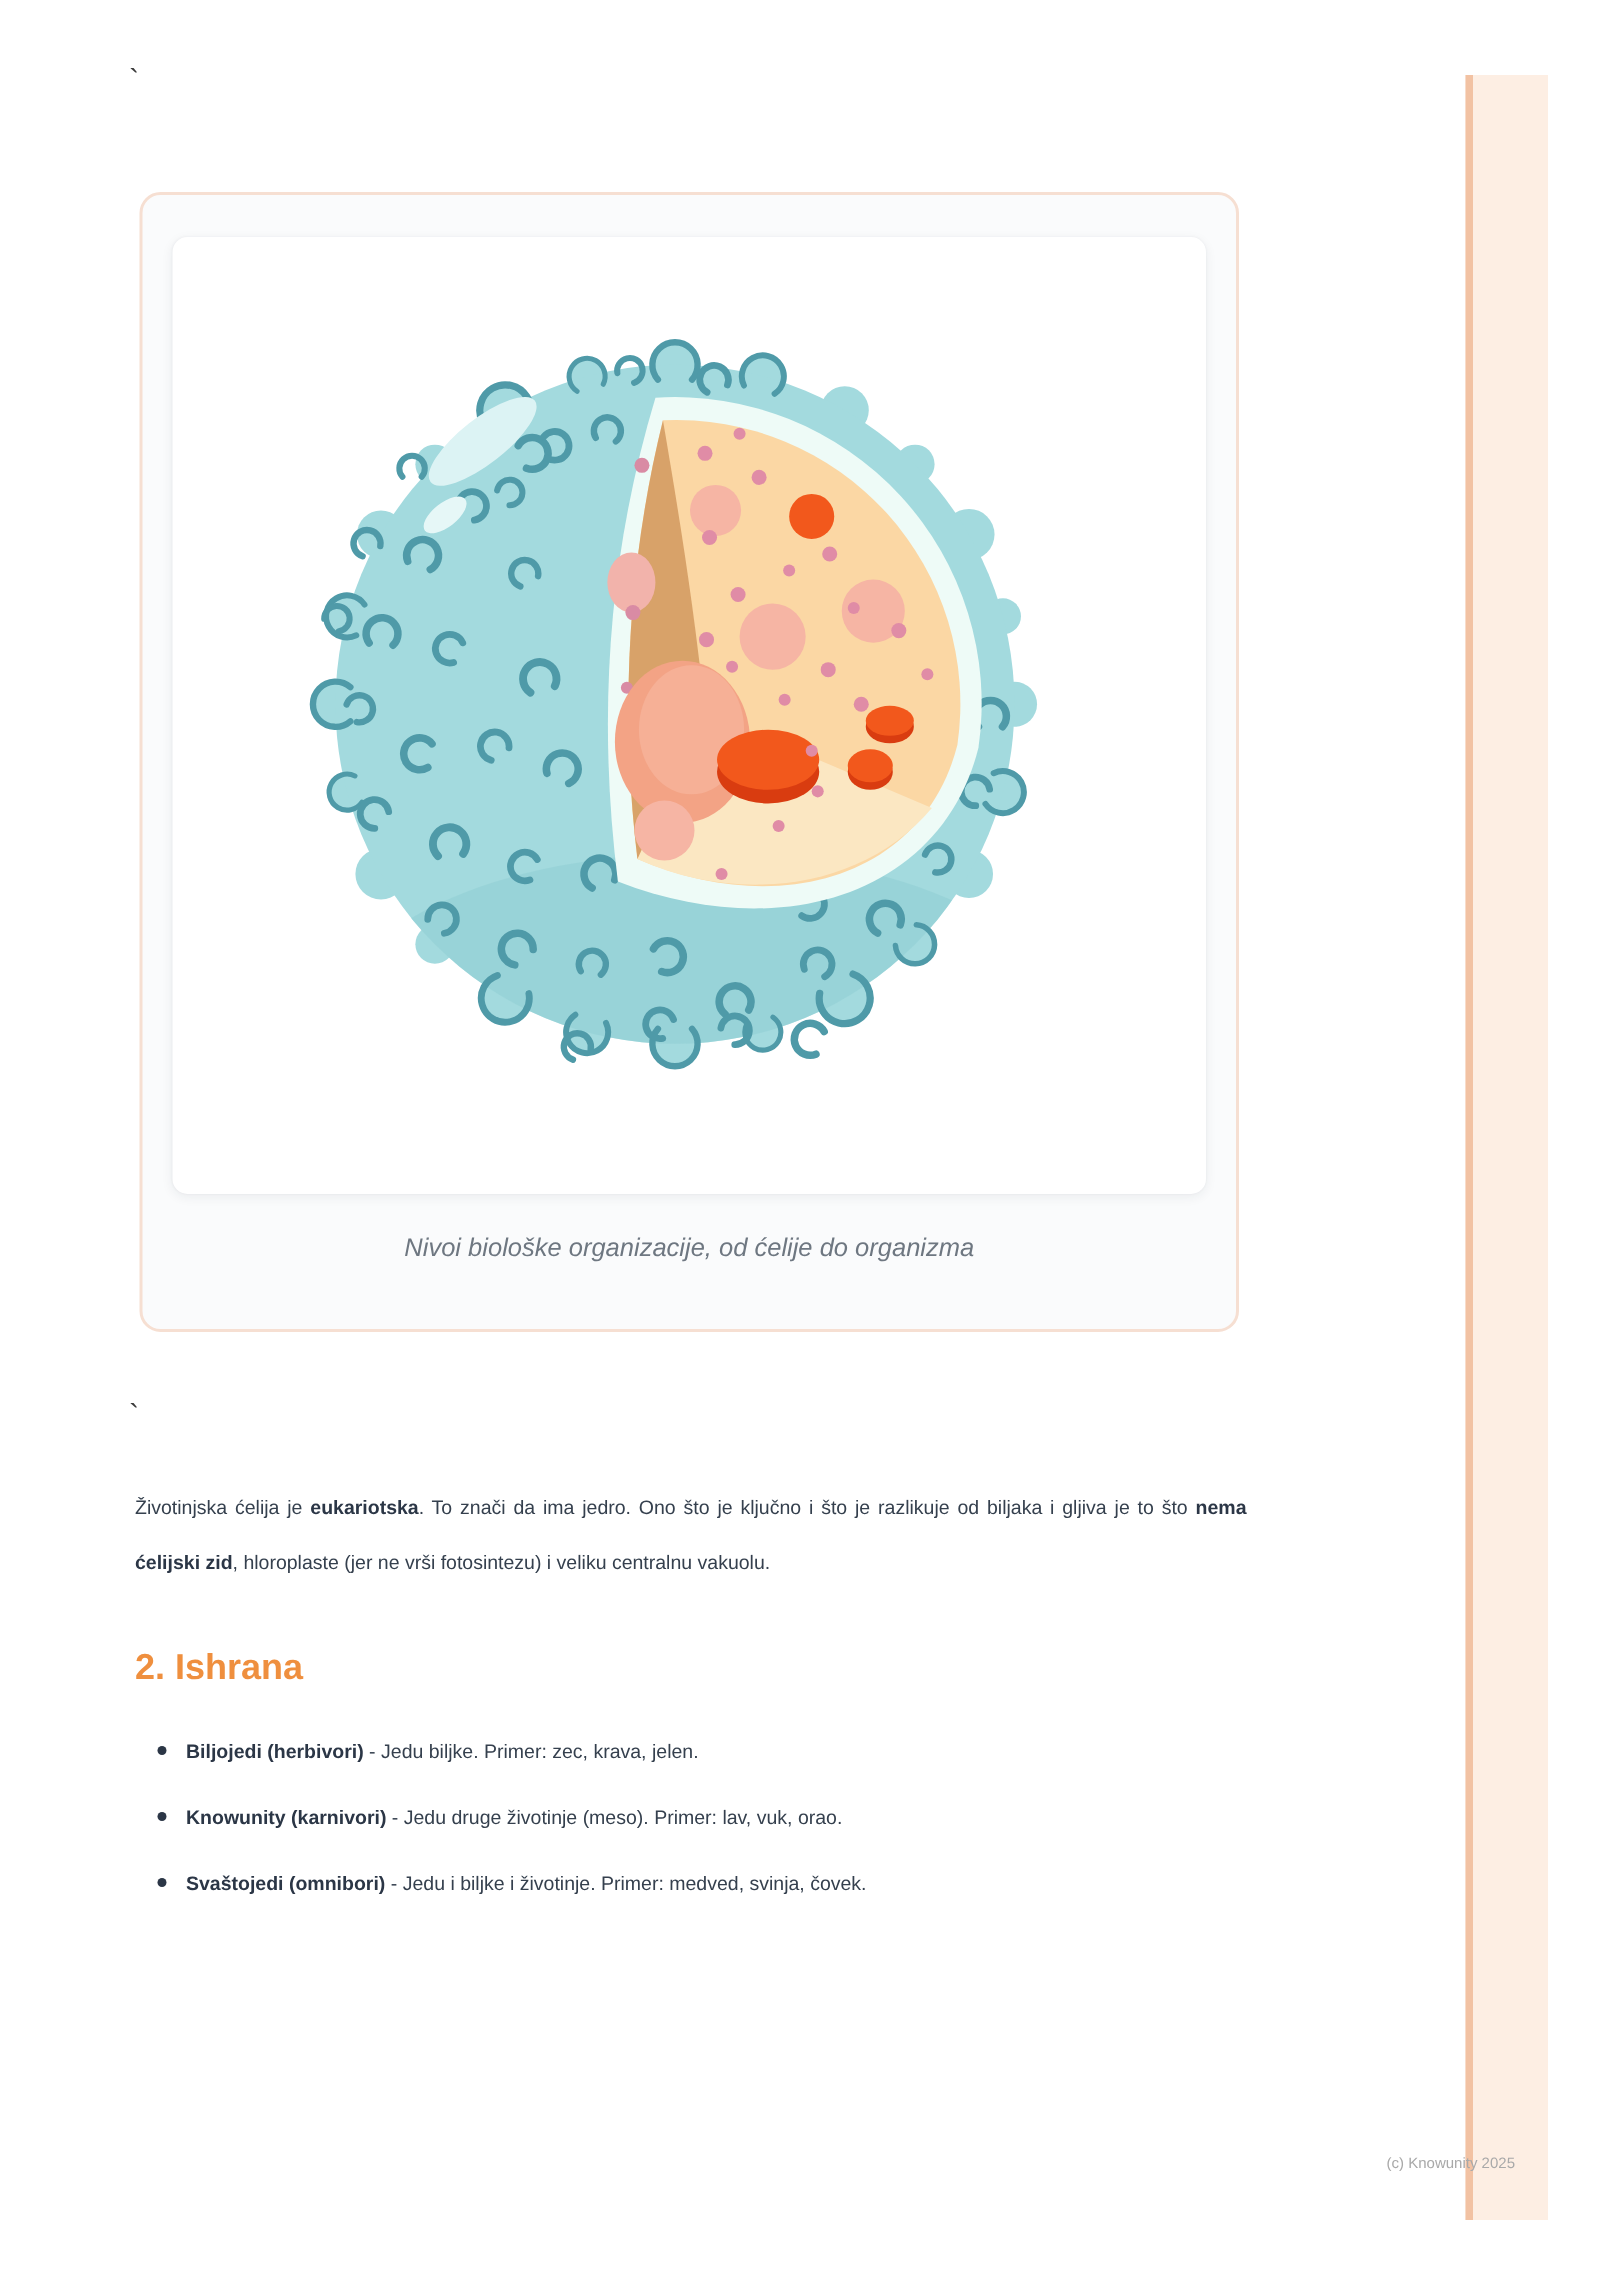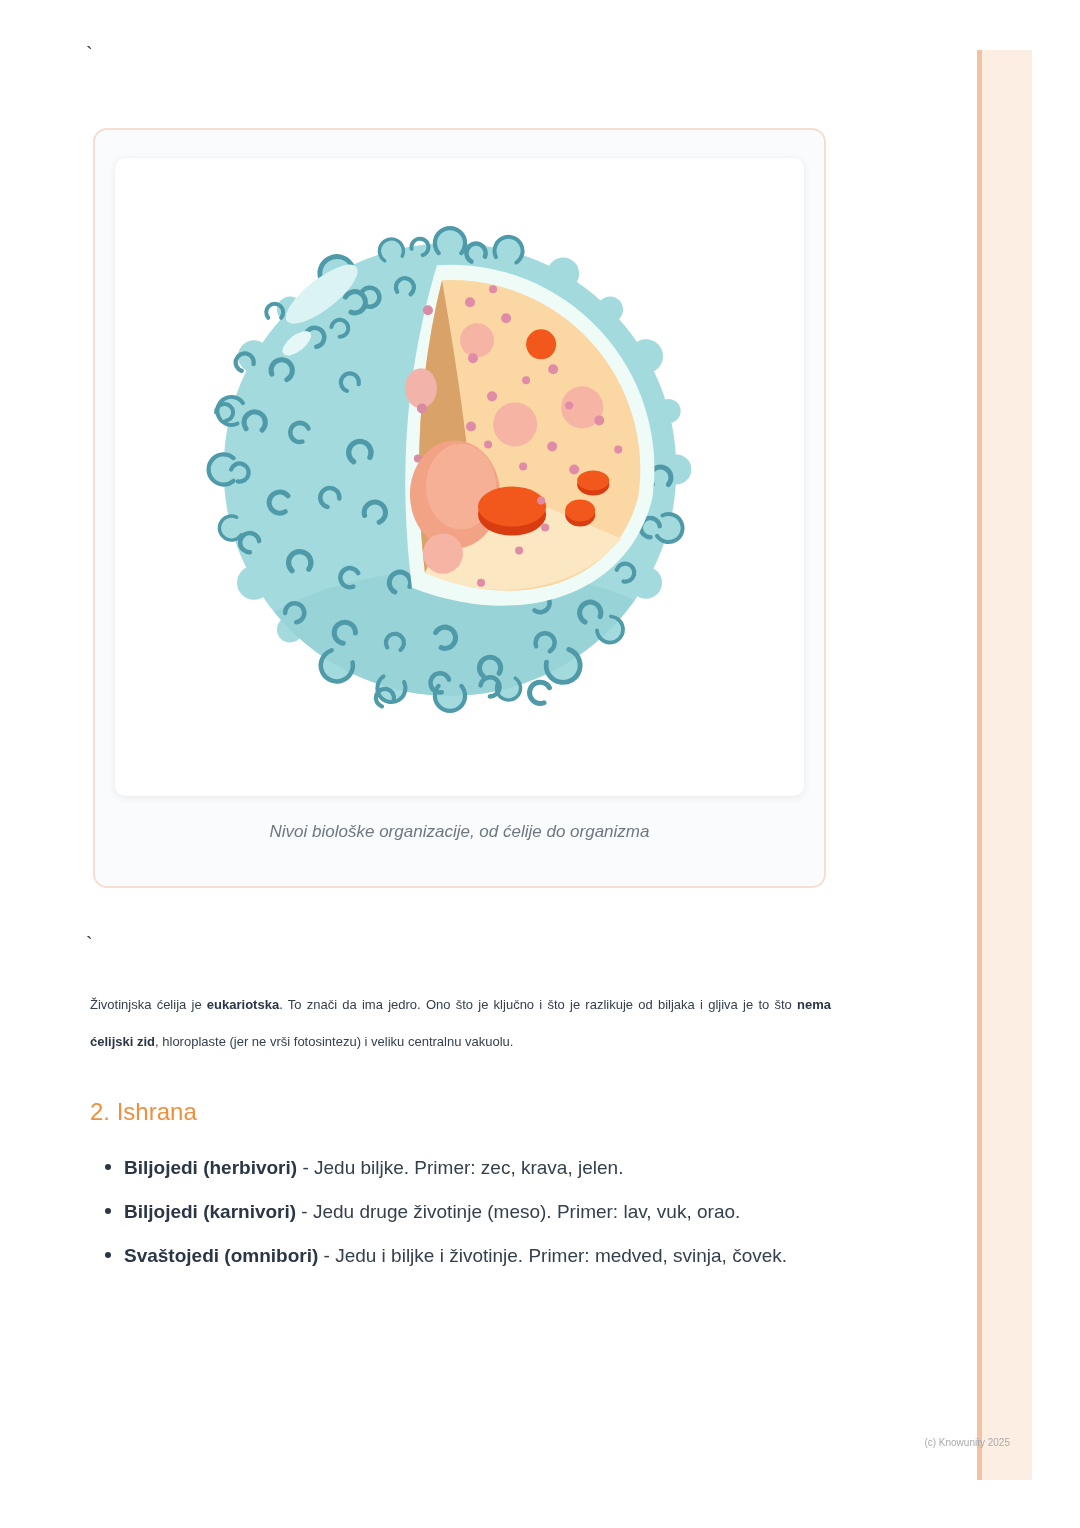--- a/index.html
+++ b/index.html
@@ -31,26 +31,26 @@
     margin-top:26px;text-align:center;font-style:italic;
     font-size:17px;color:#6e7781;
   }
   
   .content{position:absolute;left:90px;top:986px;width:741px;z-index:2;}
   .para{
     font-size:13px;line-height:37px;text-align:justify;margin:0;color:#35404e;
   }
   .para strong, .bullet strong{font-weight:700;color:#2b3646;}
   .section-heading{
-    margin:38px 0 0;font-size:24px;line-height:28px;font-weight:400;color:#ef8f3e;
+    margin:38px 0 0;font-size:24px;line-height:28px;font-weight:700;color:#ef8f3e;
   }
   .para-intro{margin-top:17px;}
   .bullet-list{list-style:none;margin:29px 0 0;padding:0;}
   .bullet{
-    position:relative;padding-left:34px;font-size:19px;line-height:25px;
+    position:relative;padding-left:34px;font-size:13px;line-height:25px;
     margin-bottom:19px;color:#35404e;
   }
   .bullet::before{
     content:"";position:absolute;left:15px;top:9px;width:6px;height:6px;
     border-radius:50%;background:#2b3646;
   }
   
   .footer{
     position:absolute;top:1437px;right:70px;font-size:10px;color:#a9a9a9;z-index:3;
   }
@@ -227,18 +227,18 @@
 <span class="tick tick-2">`</span>
 
 <div class="content">
   <p class="para"><span>Životinjska ćelija je </span><strong>eukariotska</strong><span>. To znači da ima jedro. Ono što je ključno i što je razlikuje od biljaka i gljiva je to što </span><strong>nema ćelijski zid</strong><span>, hloroplaste (jer ne vrši fotosintezu) i veliku centralnu vakuolu.</span></p>
 
   <h2 class="section-heading">2. Ishrana</h2>
 
 
   <ul class="bullet-list">
     <li class="bullet"><strong>Biljojedi (herbivori)</strong><span> - Jedu biljke. Primer: zec, krava, jelen.</span></li>
-    <li class="bullet"><strong>Biljojedi (karnivori)</strong><span> - Jedu druge životinje (meso). Primer: lav, vuk, orao.</span></li>
+    <li class="bullet"><strong>Knowunity (karnivori)</strong><span> - Jedu druge životinje (meso). Primer: lav, vuk, orao.</span></li>
     <li class="bullet"><strong>Svaštojedi (omnibori)</strong><span> - Jedu i biljke i životinje. Primer: medved, svinja, čovek.</span></li>
   </ul>
 </div>
 
 <div class="footer">(c) Knowunity 2025</div>
 
 </body></html>

